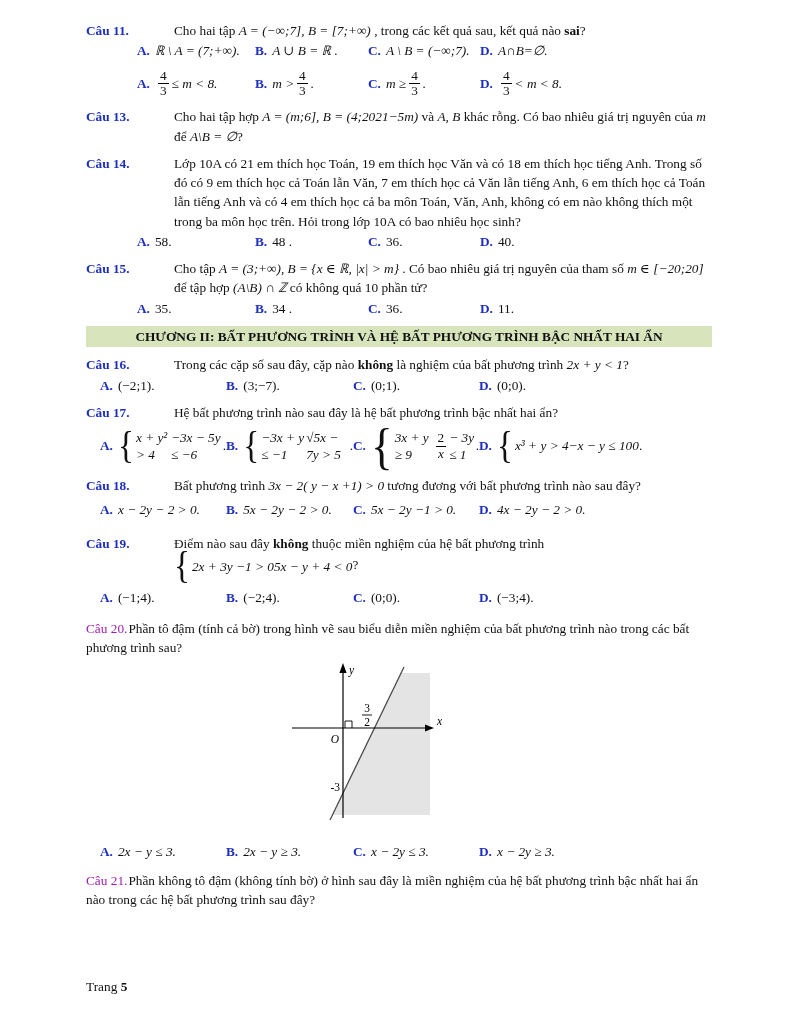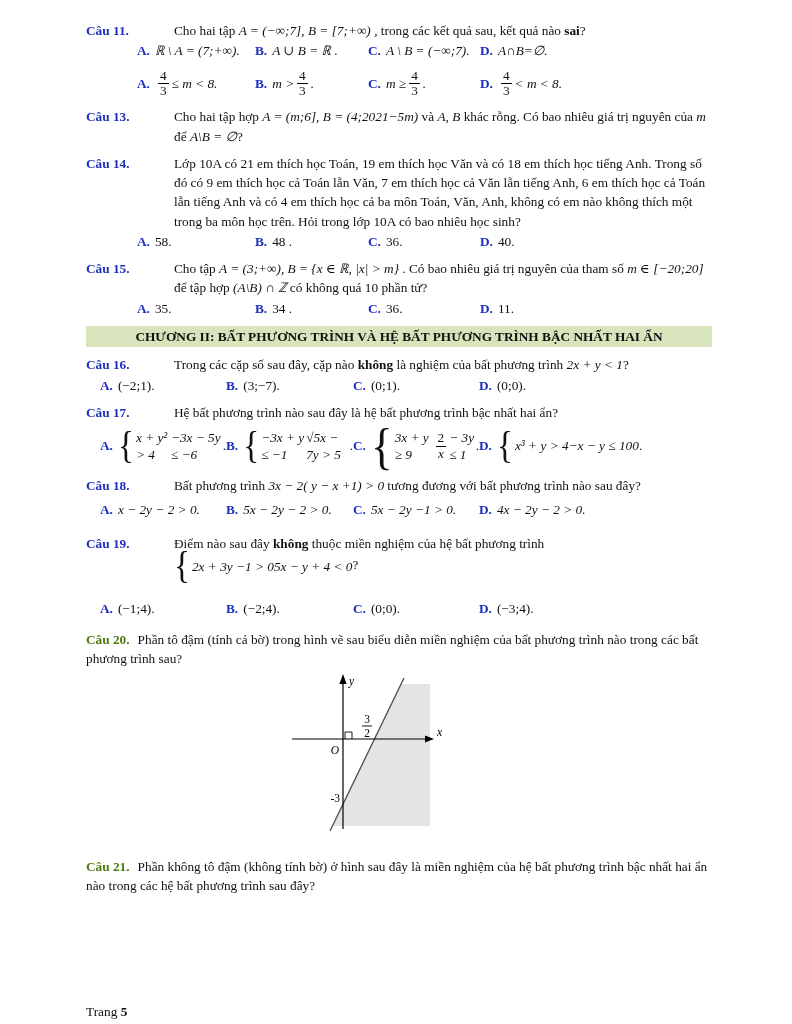--- a/index.html
+++ b/index.html
@@ -2,42 +2,42 @@
 <html><head>
 <meta charset="utf-8">
 <style>
   html,body{margin:0;padding:0;background:#ffffff;}
   .page{position:relative;width:792px;height:1024px;background:#fff;overflow:hidden;
         font-family:"Liberation Serif","DejaVu Serif",serif;font-size:13.3px;line-height:1.45;color:#111;}
   .content{padding:21px 80px 0 86px;}
   .q{margin:0 0 8px 0;}
   .qrow{display:flex;}
   .qnum{flex:0 0 52px;color:#1e2fc0;font-weight:700;}
-  .qnum-inline{color:#4d7c0f;font-weight:700;margin-right:8px;}
+  .qnum-inline{color:#a21caf;font-weight:400;margin-right:1px;}
   .qtext{flex:1;margin-left:36px;}
   .m{font-style:italic;}
   .b{font-weight:700;}
   .opts{display:grid;margin-left:51px;margin-top:1px;grid-template-columns:118px 113px 112px auto;}
   .opts.wide{margin-left:14px;grid-template-columns:126px 127px 126px auto;}
   .opt{white-space:nowrap;}
   .copt .opt{display:flex;align-items:center;white-space:normal;}
   .ol{color:#1e2fc0;font-weight:700;margin-right:5px;font-style:normal;}
   .frac{display:inline-block;text-align:center;line-height:1.12;vertical-align:middle;margin:0 3px;}
   .fn{display:block;border-bottom:1px solid #000;padding:0 2px;}
   .fd{display:block;padding:0 2px;}
   .sys{display:inline-flex;align-items:center;vertical-align:middle;}
   .brace{display:inline-block;font-size:2.5em;line-height:0.8;font-weight:400;margin-right:2px;transform:scaleY(1.12);}
   .brace.tall{font-size:3.4em;}
   .lines{display:flex;flex-direction:row;line-height:1.3;}
   .sline{display:flex;align-items:center;}
   .chapter{background:#d7e4bc;text-align:center;font-weight:700;margin:4px 0 8px 0;padding:1px 0;}
   .fig{margin:3px 0 2px 194px;}
   .figsvg text{font-family:"Liberation Serif","DejaVu Serif",serif;font-size:11.5px;}
   .it{font-style:italic;}
-  .footer{position:absolute;left:86px;bottom:3px;}
+  .footer{position:absolute;left:86px;bottom:28px;}
 </style>
 </head>
 <body>
 
 <div class="page">
 <div class="content">
 
   <div class="q">
     <div class="qrow">
       <span class="qnum">Câu 11.</span>
@@ -216,21 +216,21 @@
     <div class="qrow">
       <span class="qnum">Câu 19.</span>
       <span class="qtext"><span>Điểm nào sau đây </span><span class="b">không</span><span> thuộc miền nghiệm của hệ bất phương trình </span><span class="sys">
               <span class="brace">{</span>
               <span class="lines">
                 <span class="m">2x + 3y −1 &gt; 0</span>
                 <span class="m">5x − y + 4 &lt; 0</span>
               </span>
             </span><span>?</span></span>
     </div>
-    <div class="opts wide" style="margin-top:19px;">
+    <div class="opts wide" style="margin-top:8px;">
       <span class="opt"><b class="ol">A.</b><span>(−1;4).</span></span>
       <span class="opt"><b class="ol">B.</b><span>(−2;4).</span></span>
       <span class="opt"><b class="ol">C.</b><span>(0;0).</span></span>
       <span class="opt"><b class="ol">D.</b><span>(−3;4).</span></span>
     </div>
   </div>
 
   <div class="q" style="margin-top:12px;">
     <div><span class="qnum-inline">Câu 20.</span><span>Phần tô đậm (tính cả bờ) trong hình vẽ sau biểu diễn miền nghiệm của bất phương trình nào trong các bất phương trình sau?</span></div>
     <div class="fig">
@@ -244,20 +244,26 @@
         <path d="M65,68 L65,61 L72,61 L72,68" fill="none" stroke="#000" stroke-width="0.9"></path>
         <text class="it" x="69" y="14">y</text>
         <text class="it" x="157" y="65">x</text>
         <text class="it" x="59" y="83" text-anchor="end">O</text>
         <text x="87" y="52" text-anchor="middle">3</text>
         <line x1="82" y1="55" x2="92" y2="55" stroke="#000" stroke-width="0.9"></line>
         <text x="87" y="65.5" text-anchor="middle">2</text>
         <text x="60" y="131" text-anchor="end">-3</text>
       </svg>
     </div>
+    <div class="opts wide" style="margin-top:6px;">
+      <span class="opt"><b class="ol">A.</b><span class="m">2x − y ≤ 3.</span></span>
+      <span class="opt"><b class="ol">B.</b><span class="m">2x − y ≥ 3.</span></span>
+      <span class="opt"><b class="ol">C.</b><span class="m">x − 2y ≤ 3.</span></span>
+      <span class="opt"><b class="ol">D.</b><span class="m">x − 2y ≥ 3.</span></span>
+    </div>
   </div>
 
   <div class="q" style="margin-top:10px;">
     <div><span class="qnum-inline">Câu 21.</span><span>Phần không tô đậm (không tính bờ) ở hình sau đây là miền nghiệm của hệ bất phương trình bậc nhất hai ẩn nào trong các hệ bất phương trình sau đây?</span></div>
   </div>
 
 </div>
 
 <div class="footer"><span>Trang</span> <span class="b">5</span></div>
 </div>

